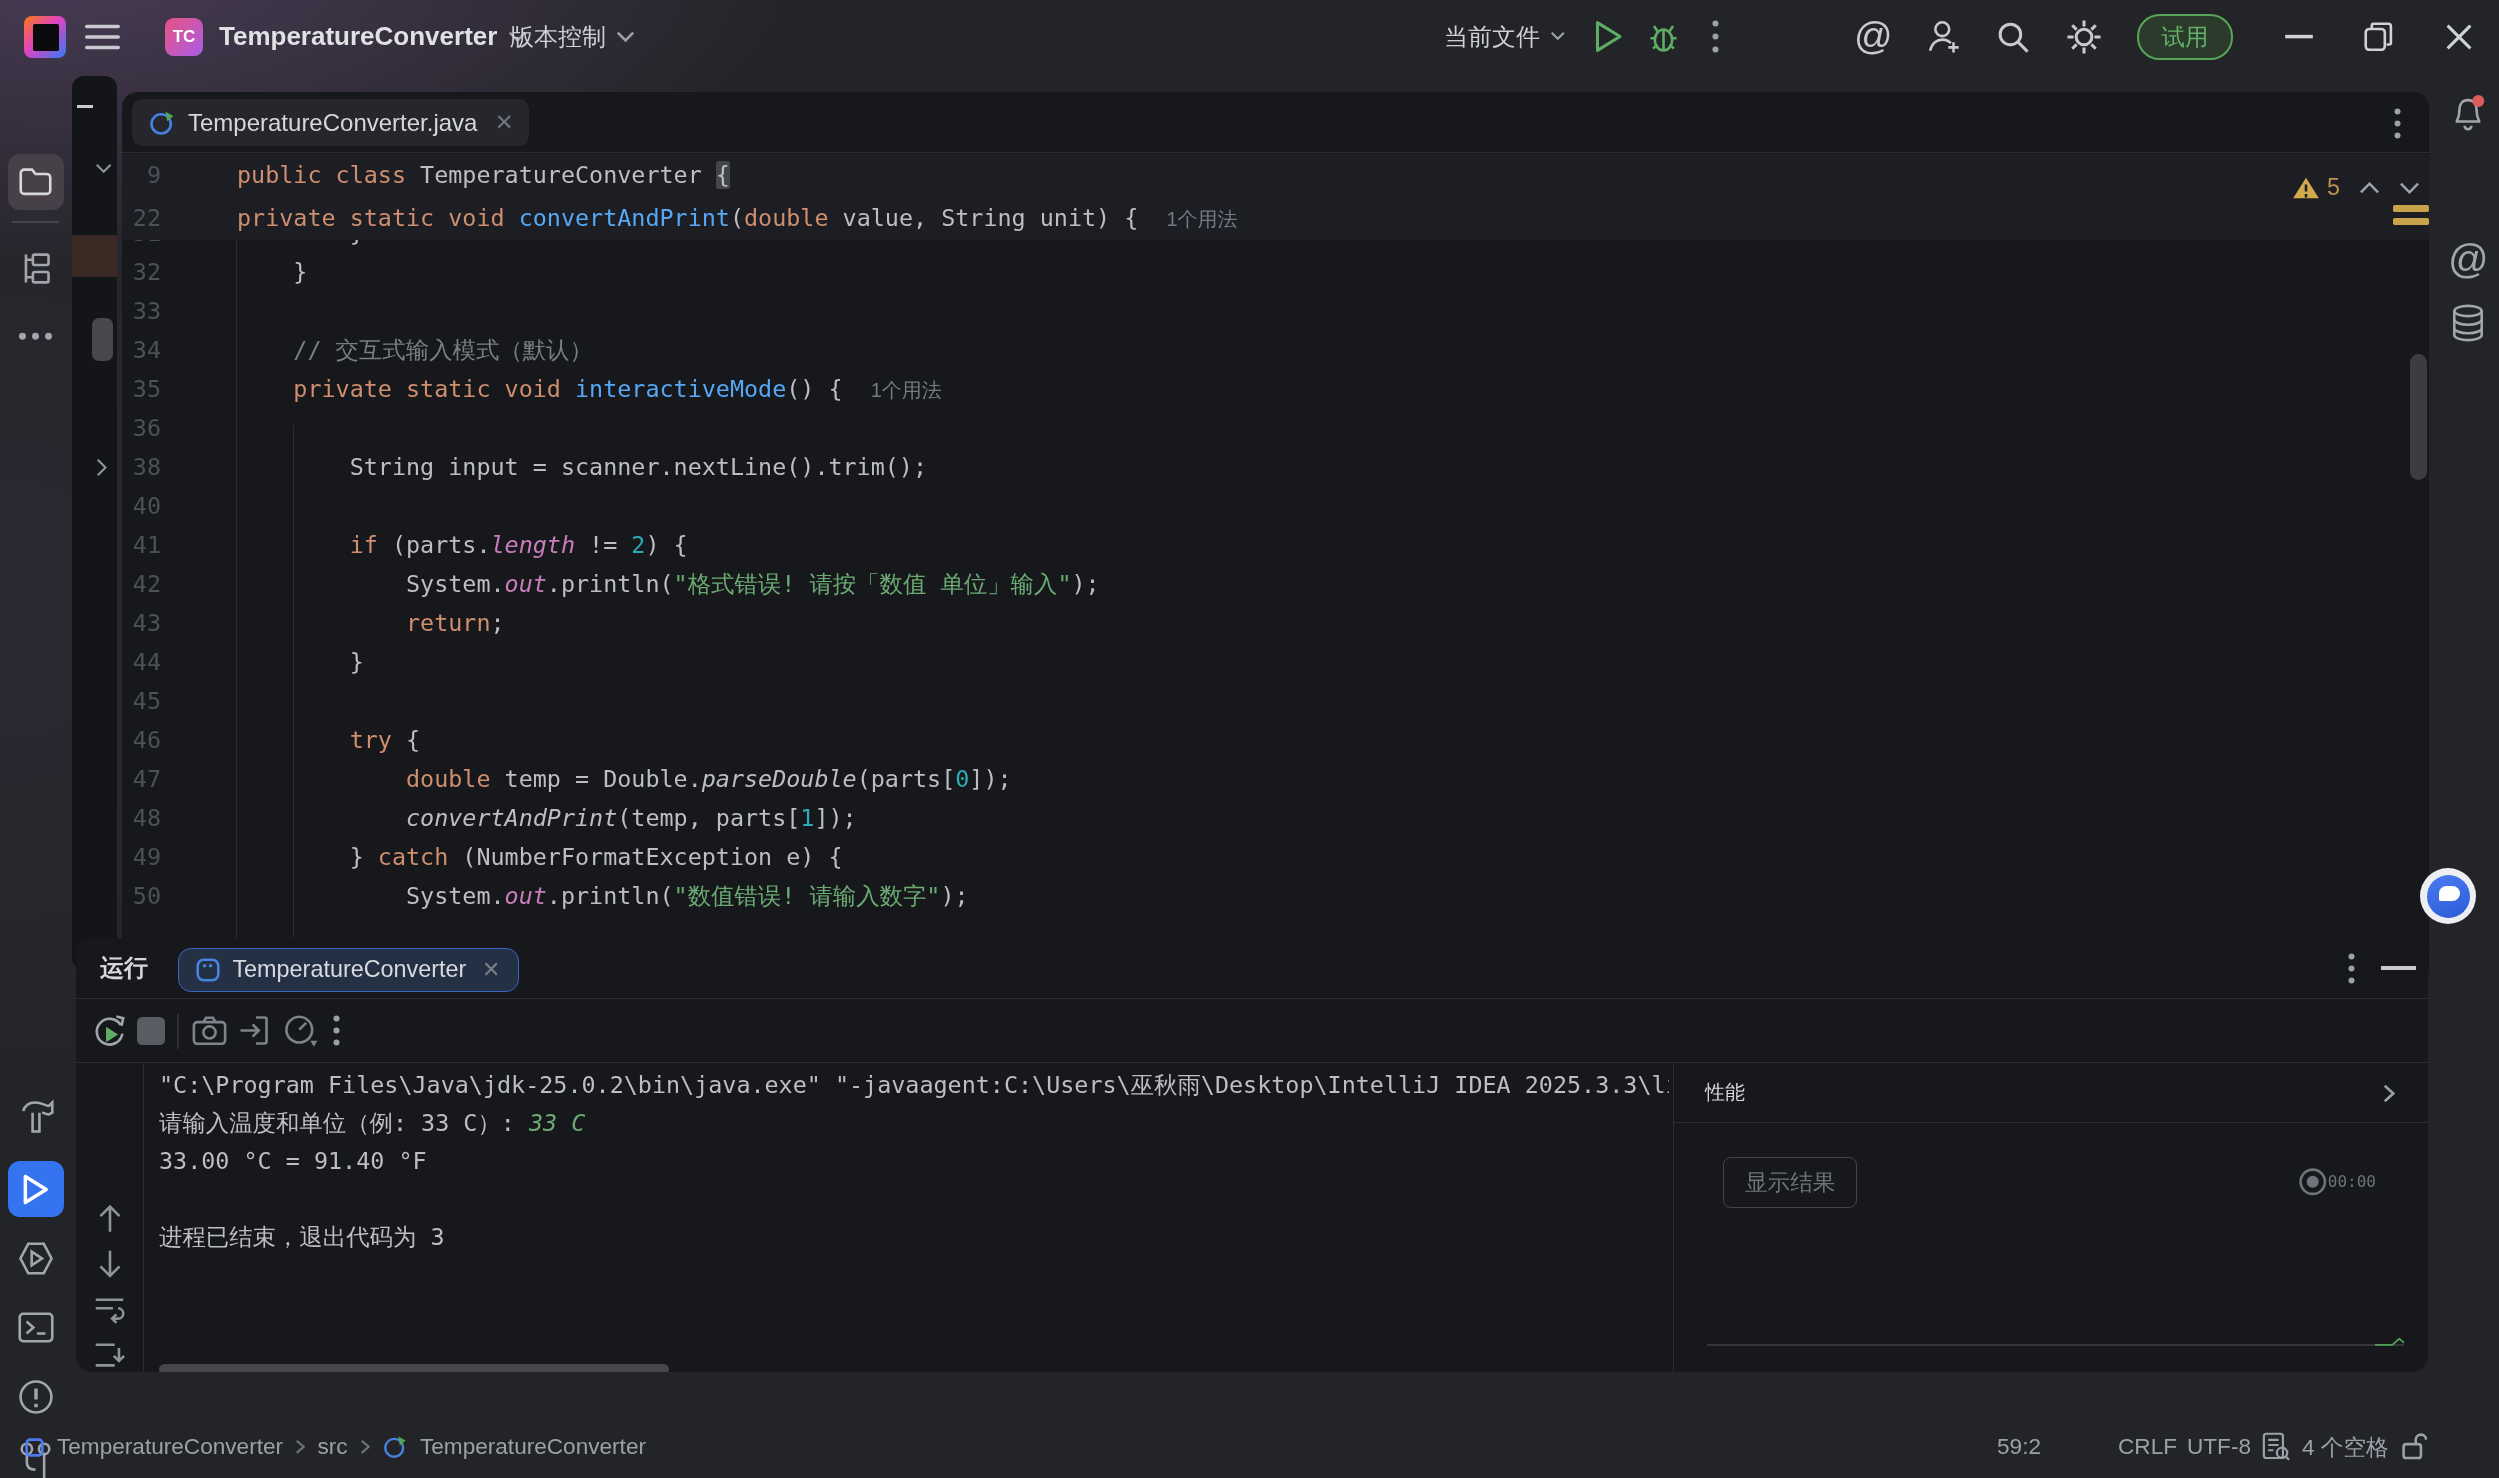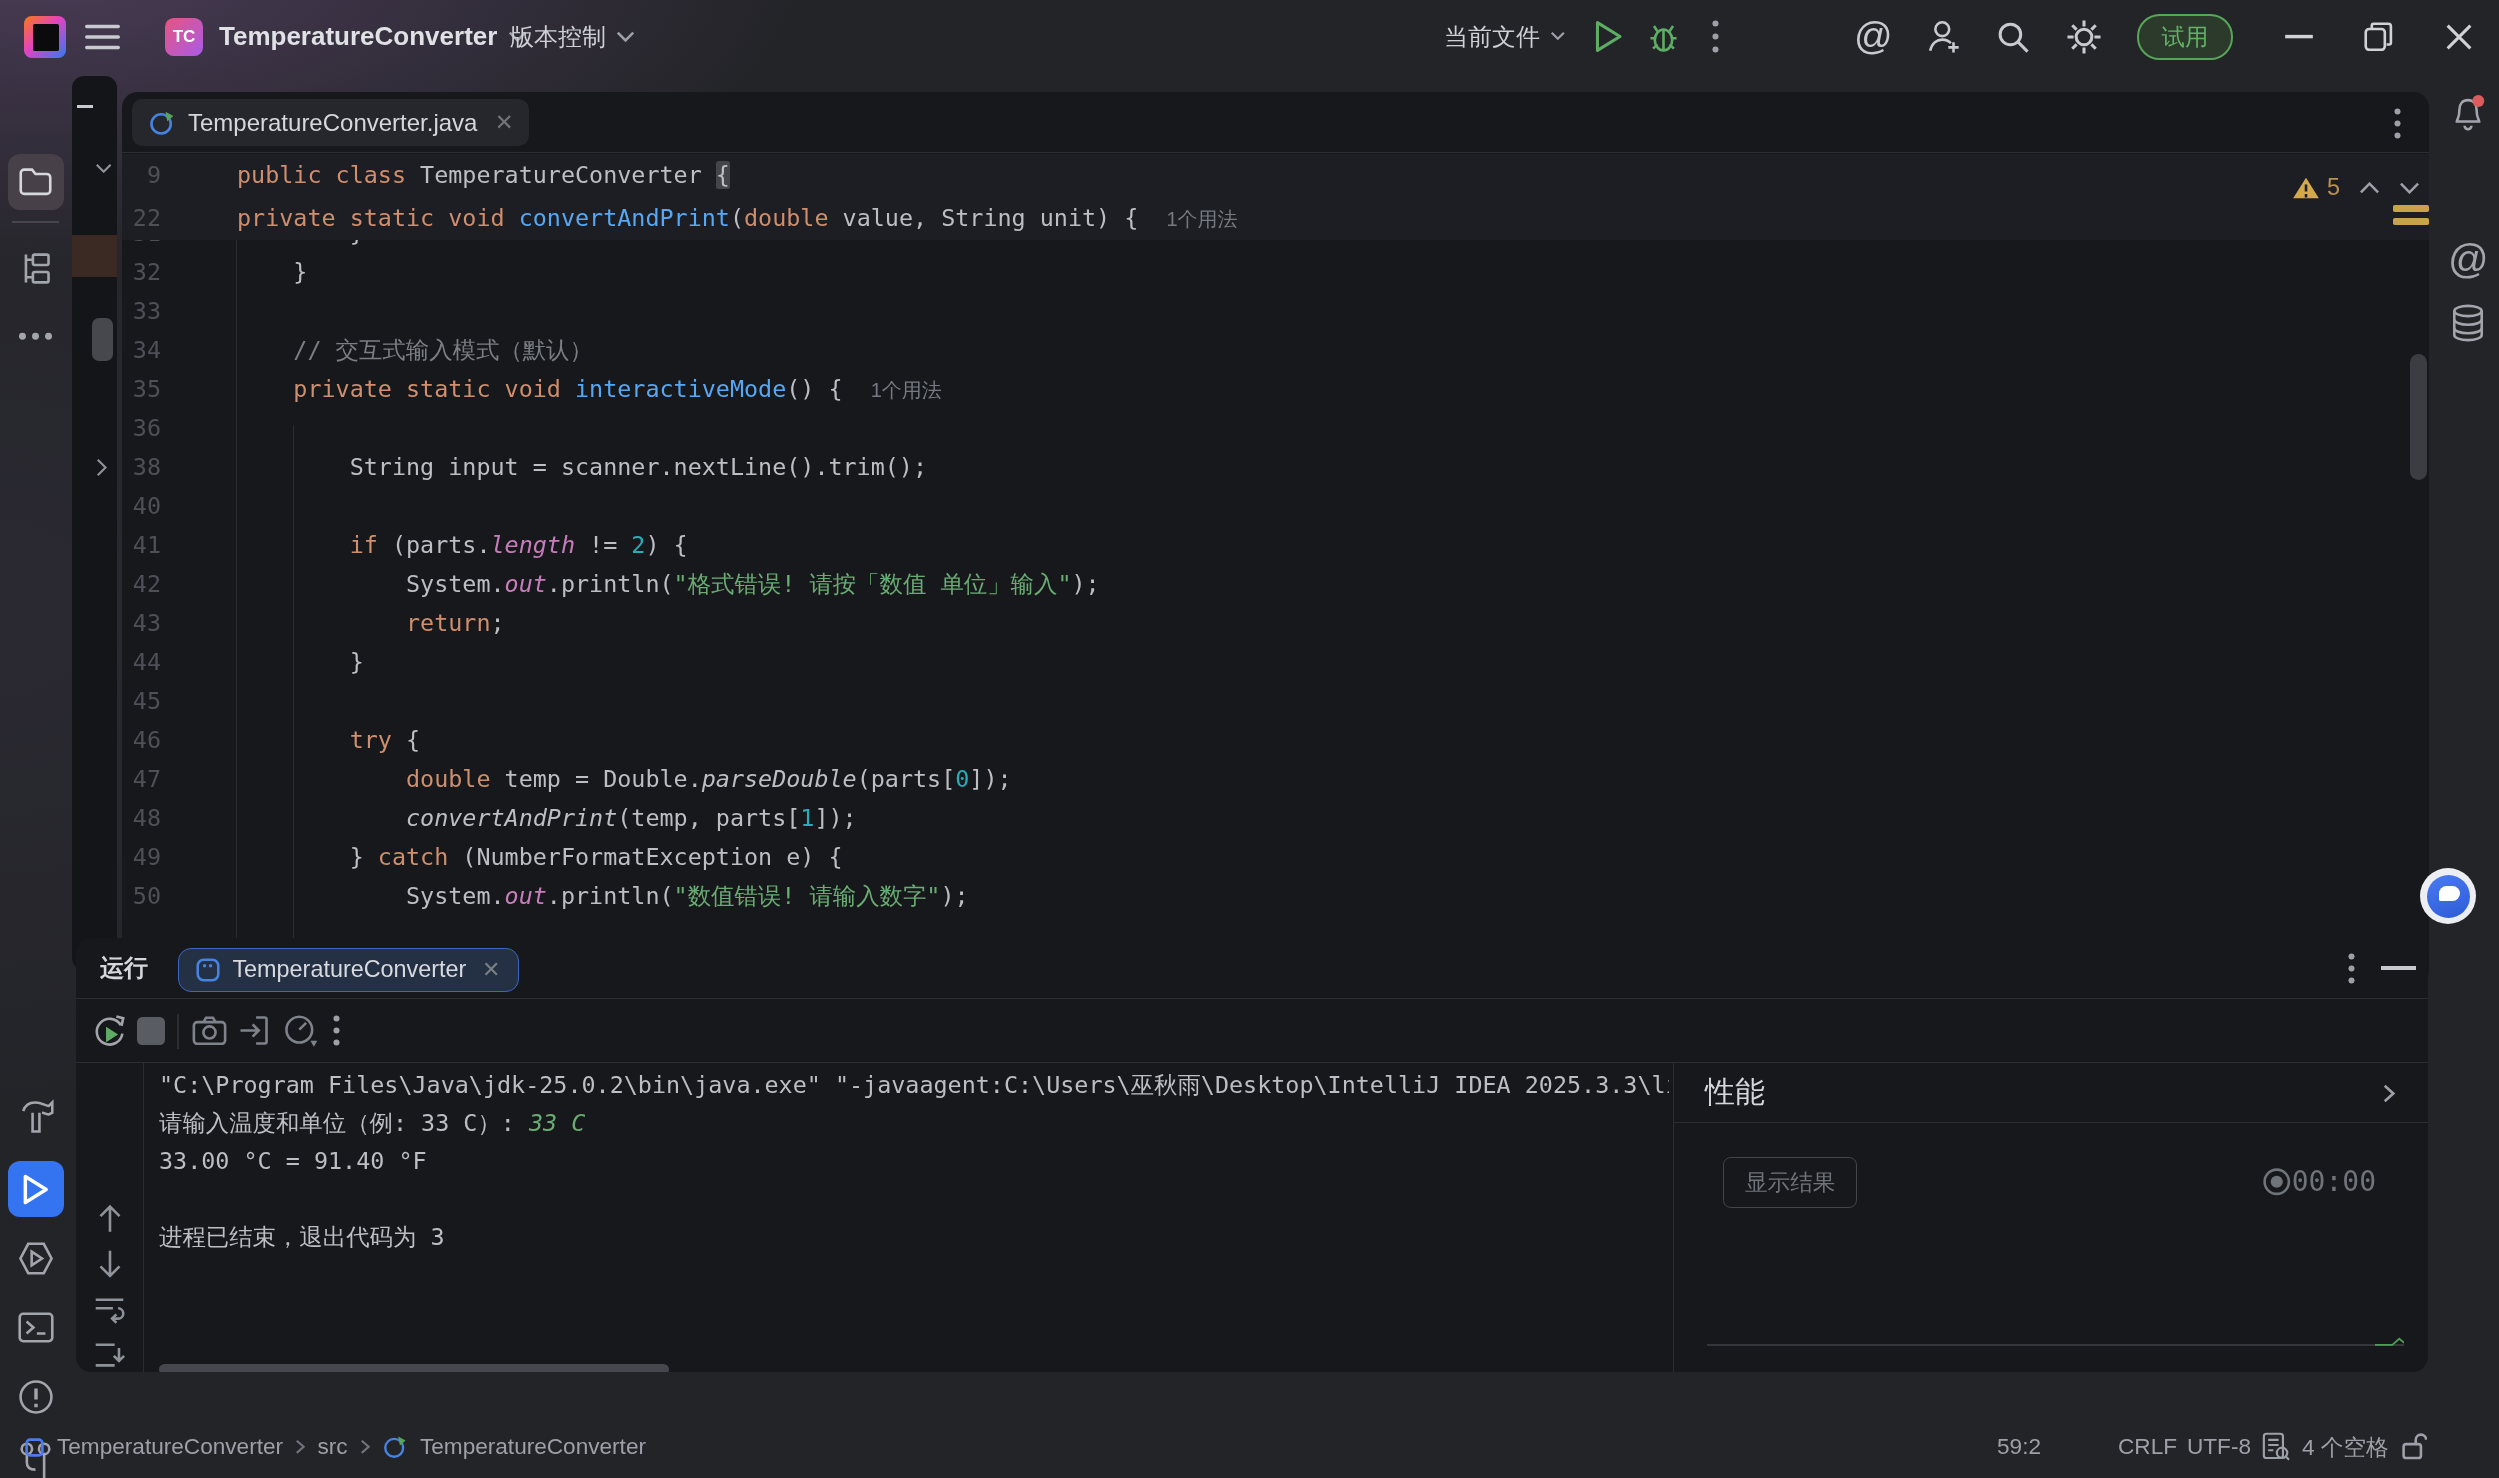--- a/index.html
+++ b/index.html
@@ -76,24 +76,24 @@
     background:#243044;display:flex;align-items:center;gap:12px;font-size:23.4px;color:#d8dadf;}
   .rp-toolbar{position:absolute;left:0;top:61px;width:100%;height:63px;border-bottom:1.3px solid #2b2d31;}
   .tool-ico{position:absolute;top:0;height:63px;display:flex;align-items:center;}
   .rp-leftrail{position:absolute;left:0;top:125px;width:67px;bottom:0;border-right:1.3px solid #2b2d31;}
   .lr-ico{position:absolute;left:0;width:67px;display:flex;justify-content:center;}
   .console{position:absolute;left:83px;top:128px;width:1510px;height:302px;overflow:hidden;}
   .con-row{height:38px;line-height:38px;font-size:23.4px;white-space:pre;font-family:"DejaVu Sans Mono",monospace;color:#bcbec4;}
   .hscroll{position:absolute;left:83px;top:426px;width:510px;height:11.3px;background:#45474c;border-radius:6px;}
   .perf{position:absolute;left:1597px;top:125px;right:0;bottom:0;border-left:1.3px solid #2b2d31;}
   .perf-head{position:absolute;left:0;top:0;width:100%;height:59px;border-bottom:1.3px solid #2b2d31;}
-  .perf-title{position:absolute;left:31px;top:0;height:59px;display:flex;align-items:center;font-size:30px;color:#d5d7dd;}
+  .perf-title{position:absolute;left:31px;top:0;height:59px;display:flex;align-items:center;font-size:20px;color:#d5d7dd;}
   .btn-ghost{position:absolute;left:49px;top:94px;height:49px;padding:0 21px;border:1.7px solid #43454a;border-radius:7.8px;
     display:flex;align-items:center;font-size:22.6px;color:#6f737a;}
-  .timer{position:absolute;right:52px;top:94px;height:49px;display:flex;align-items:center;color:#6f737a;font-size:28px;}
+  .timer{position:absolute;right:52px;top:94px;height:49px;display:flex;align-items:center;color:#6f737a;font-size:16px;}
   .spark{position:absolute;left:33px;right:24px;height:1.7px;background:#34363b;}
 
   
   .statusbar{left:0;top:1415px;width:2500px;height:64px;font-size:22.6px;color:#9da0a8;}
   .sb-item{position:absolute;top:0;height:64px;display:flex;align-items:center;gap:12px;}
 
   .ball{position:absolute;left:2420px;top:868px;width:56px;height:56px;border-radius:50%;background:#eceef1;
     display:flex;align-items:center;justify-content:center;}
   .ball-in{width:43px;height:43px;border-radius:50%;background:linear-gradient(160deg,#4a7bf0,#2d5bd8);position:relative;}
   .ball-in:after{content:"";position:absolute;left:12px;top:11.3px;width:21px;height:15.6px;background:#fff;border-radius:7.8px 7.8px 7.8px 1.7px;}

